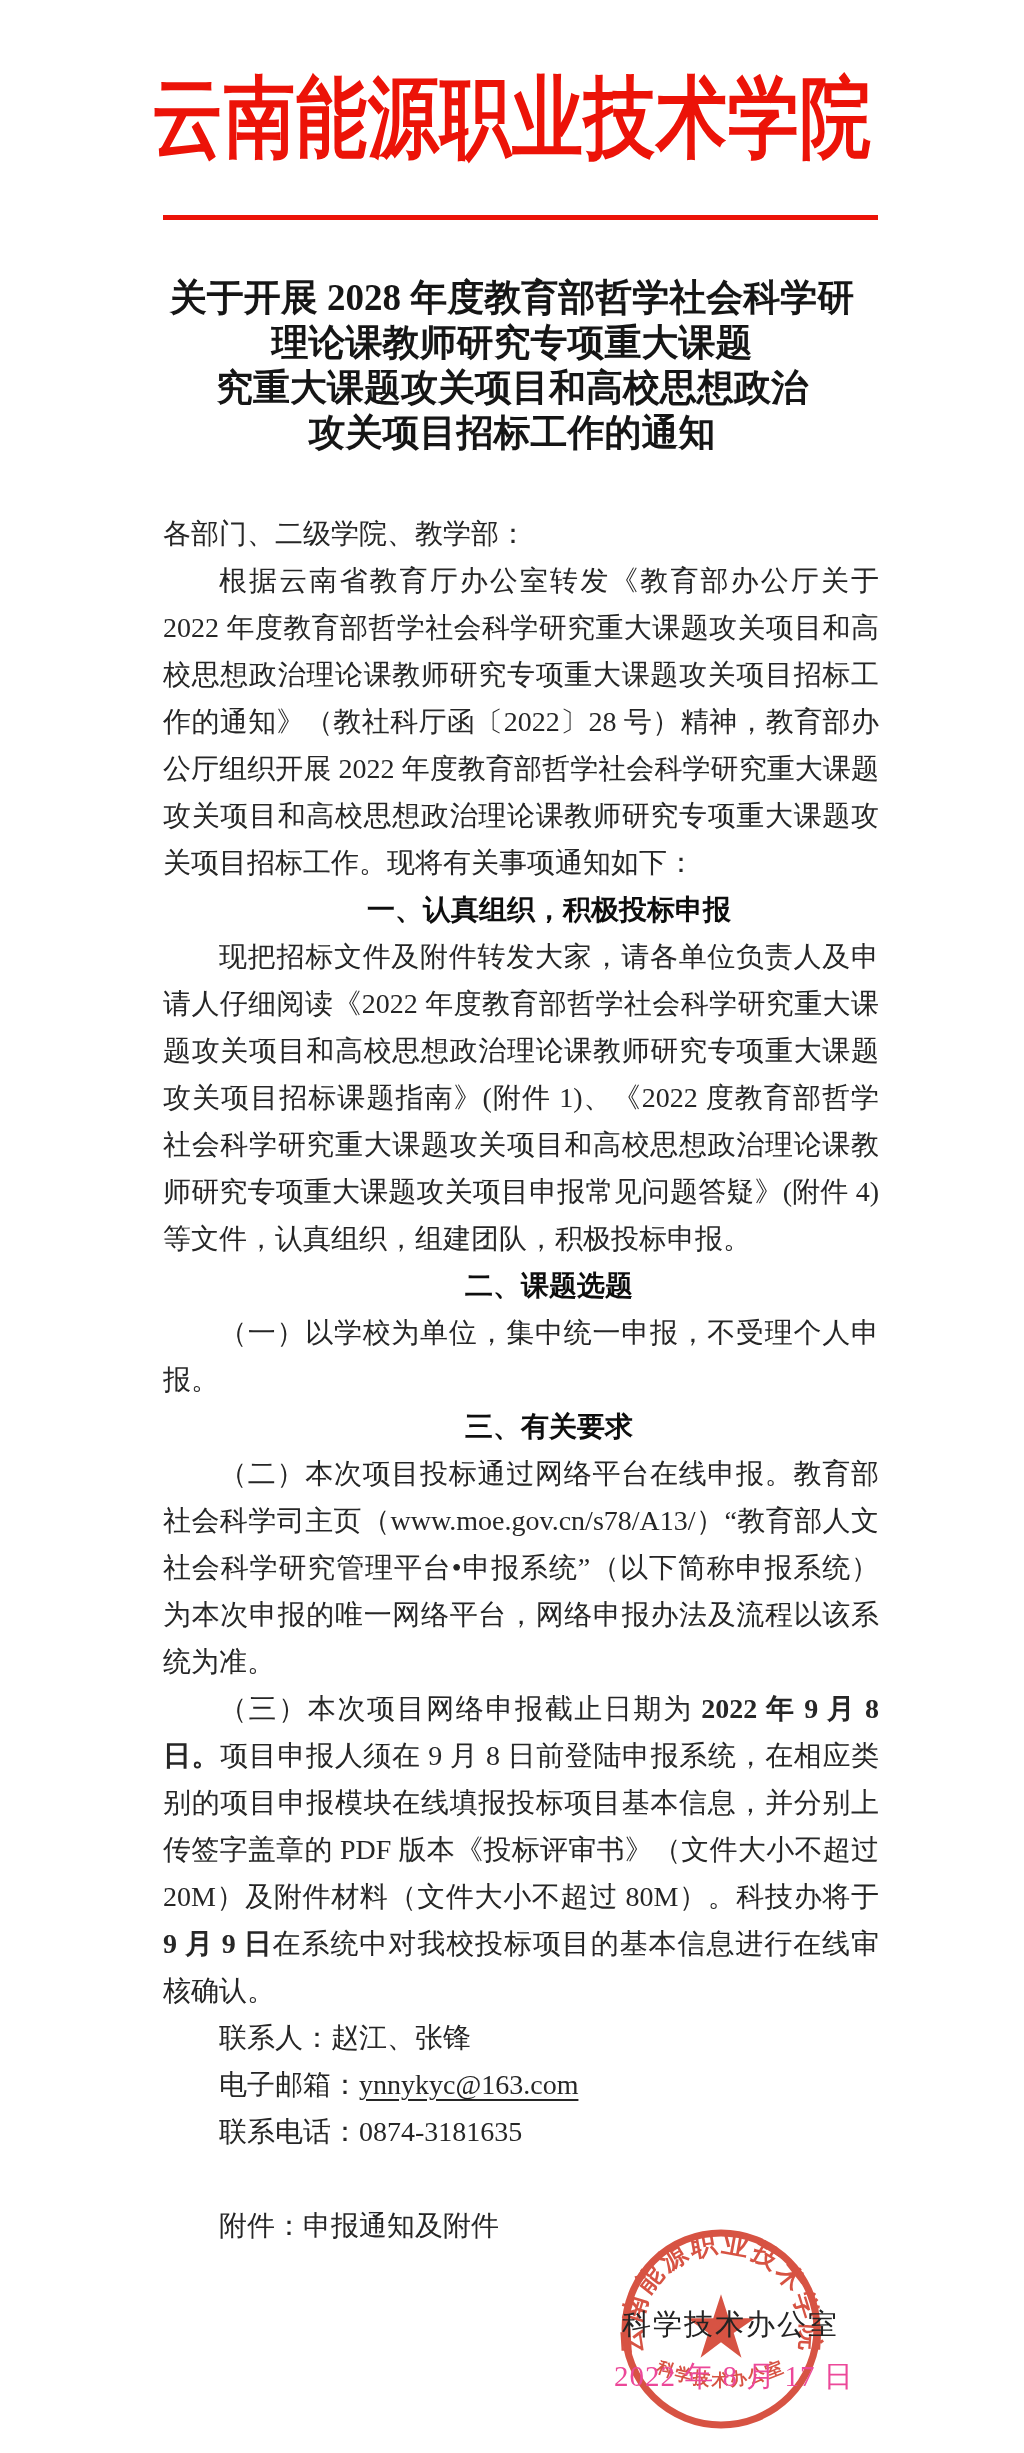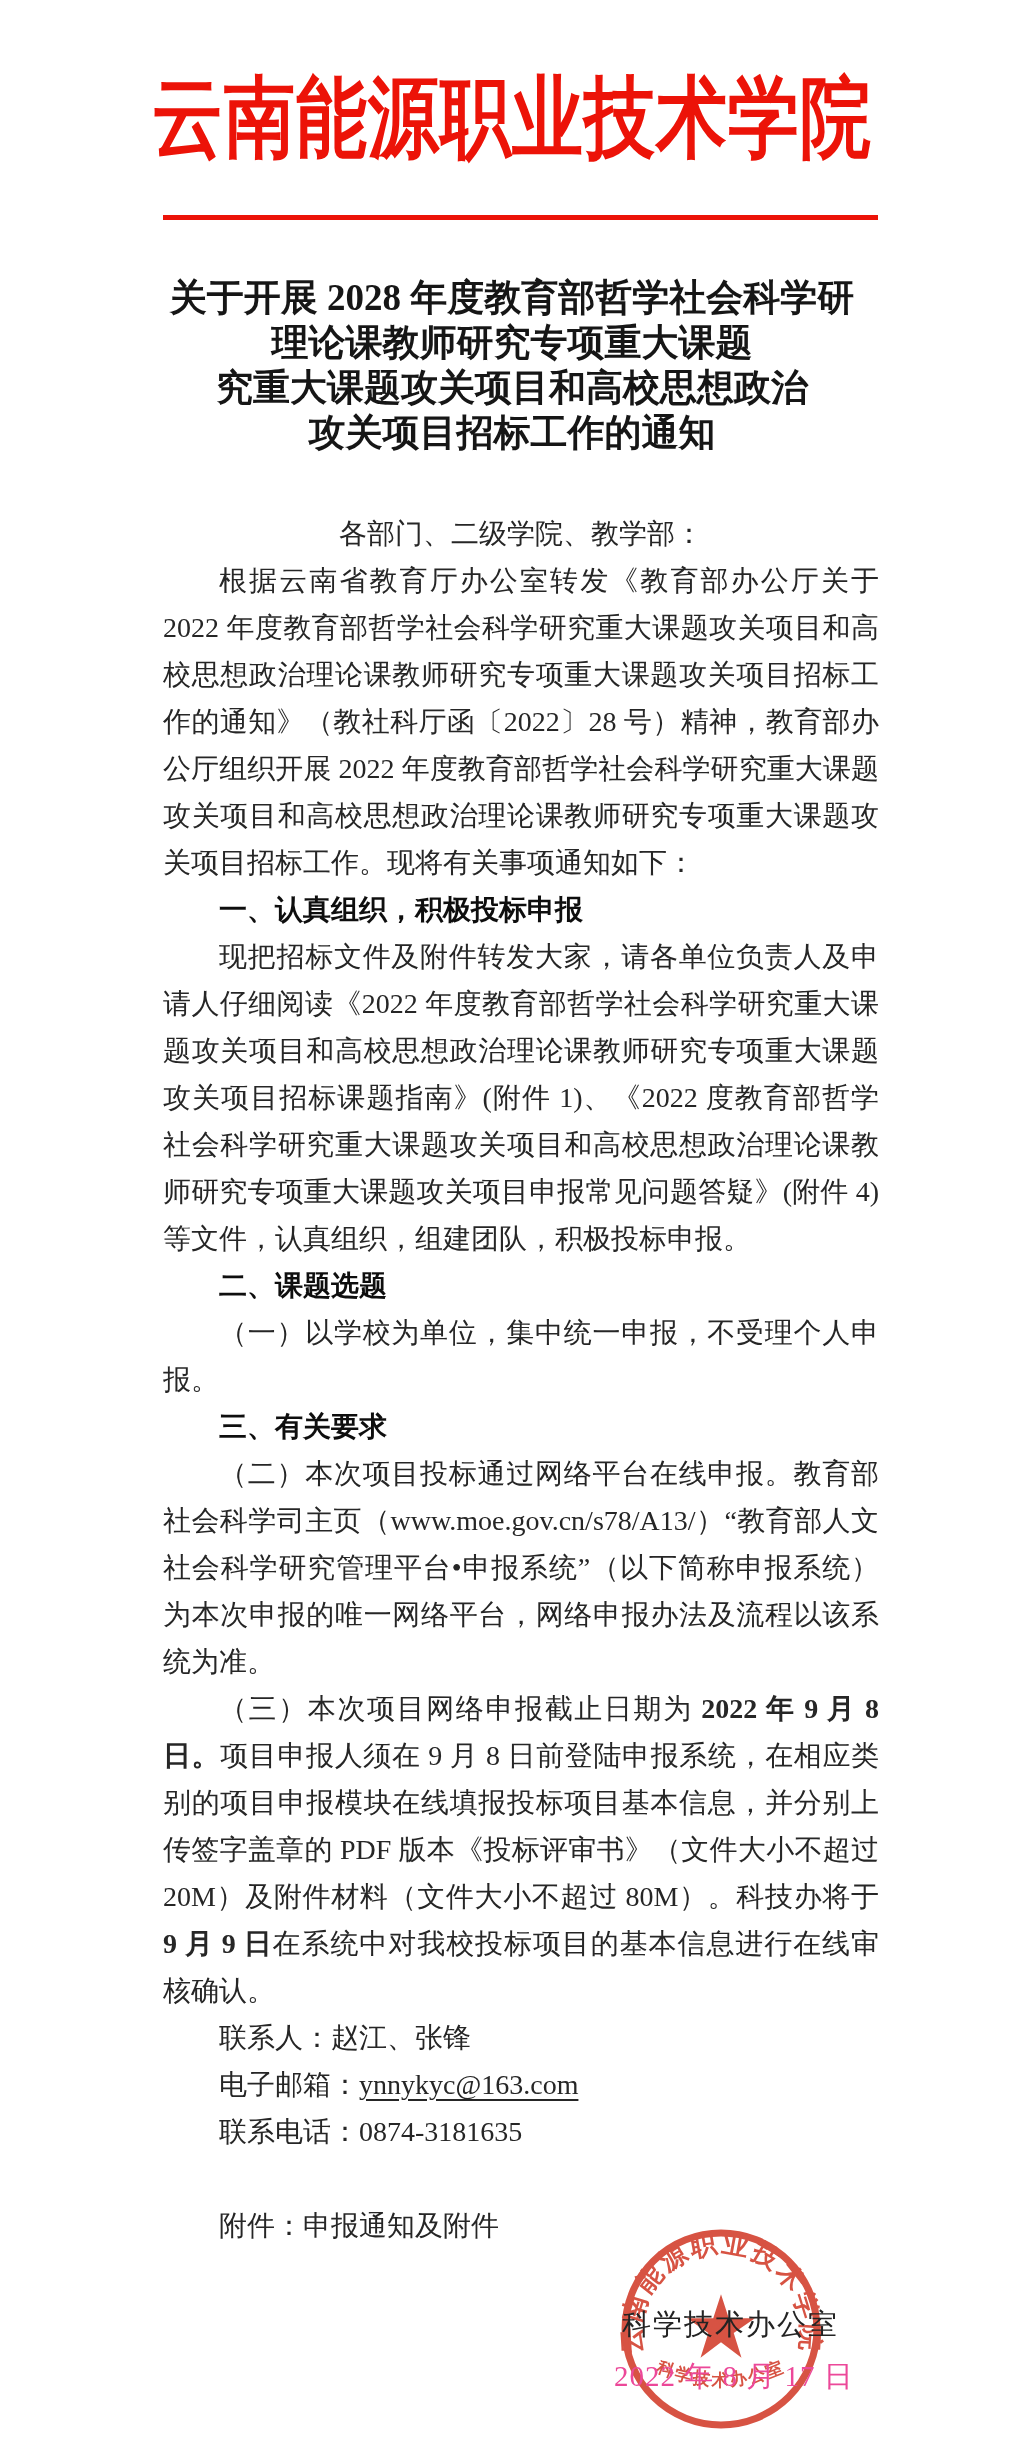--- a/index.html
+++ b/index.html
@@ -23,24 +23,24 @@
     position:absolute; top:262px; left:0; width:100%;
     text-align:center; font-weight:bold; font-size:37px; line-height:45px;
     color:#161616;
   }
   .flow {
     position:absolute; top:497px; left:163px; width:716px;
     font-size:28px; line-height:47px; color:#262626;
     text-align:justify;
   }
   .p { margin:0; text-indent:2em; }
-  .p.salutation { text-indent:0; text-align:center; }
+  .p.salutation { text-indent:0; text-align:left; }
   .p.heading {
     font-family:"Liberation Sans","DejaVu Sans",sans-serif;
-    font-weight:bold; color:#0e0e0e; text-align:left;
+    font-weight:bold; color:#0e0e0e; text-align:center;
   }
   .p.contact, .p.attachment { text-align:left; }
   .spacer { height:47px; }
   .b { font-weight:bold; }
   .u { text-decoration:underline; text-underline-offset:5px; }
   .seal {
     position:absolute; left:617px; top:2212px; width:208px; height:208px;
     opacity:0.88;
   }
   .sig-office {

